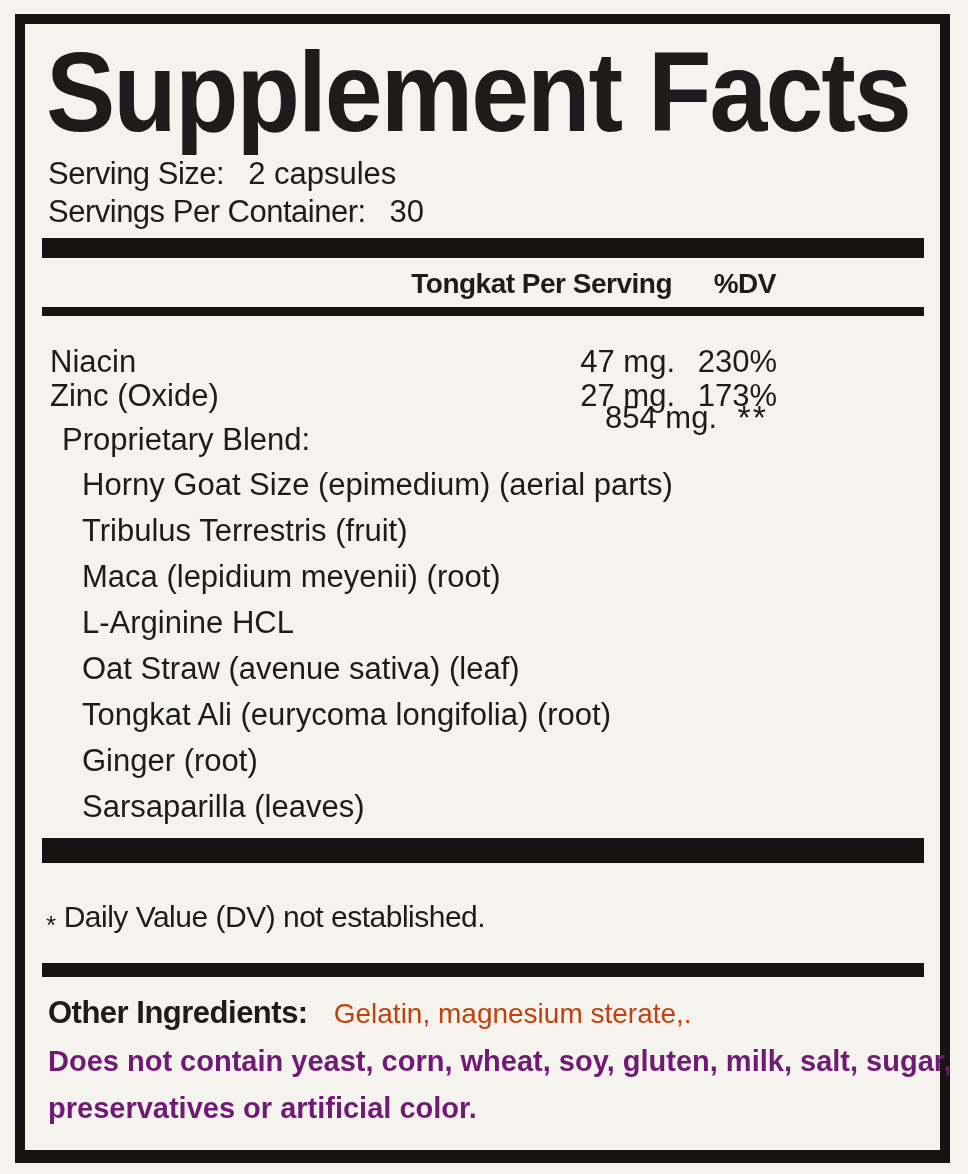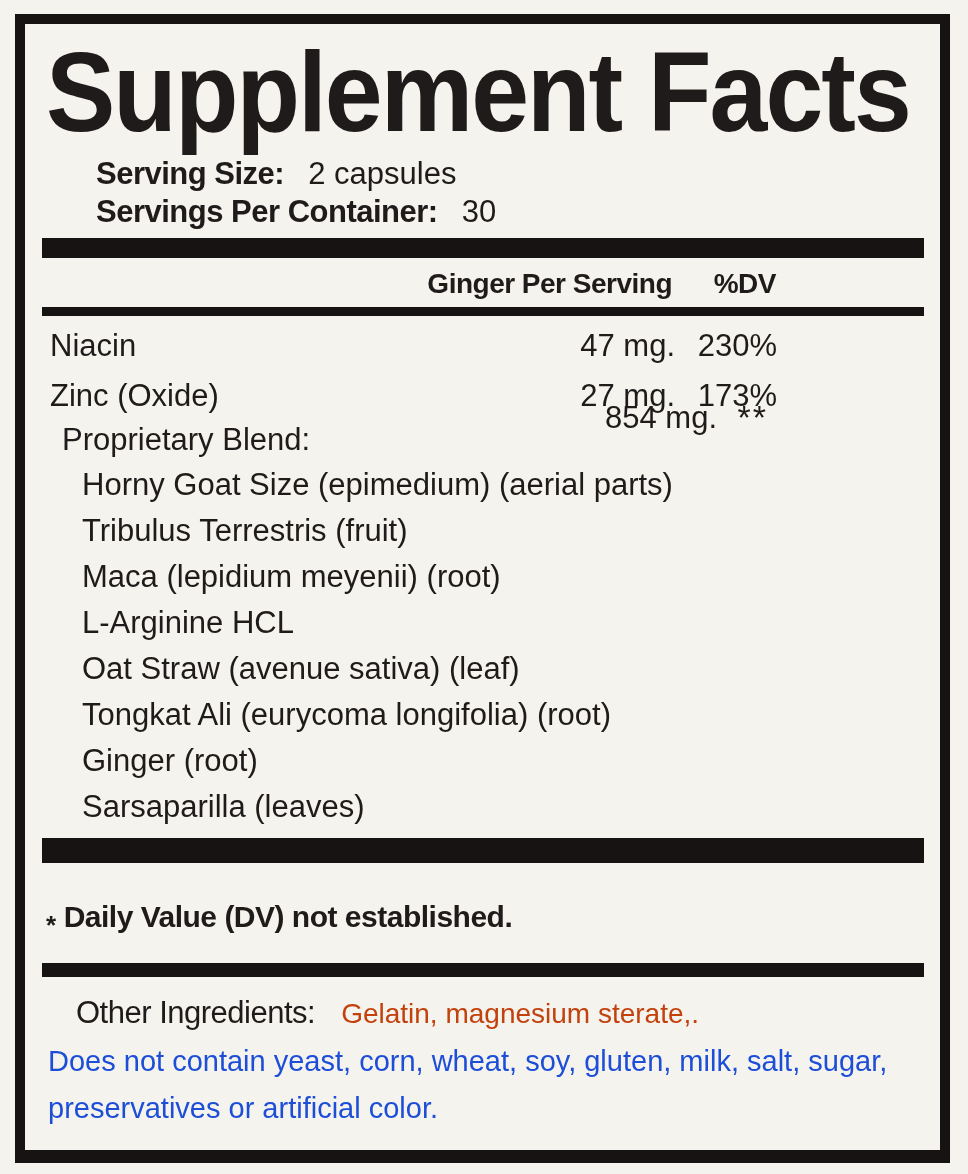--- a/index.html
+++ b/index.html
@@ -40,21 +40,21 @@
     transform: scaleY(1.08);
     transform-origin: left top;
     color: #1f1b1b;
   }
   .serving-line {
     position: absolute;
     left: 48px;
     white-space: nowrap;
     font-size: 31px;
   }
-  .serving-line .lbl { font-weight: bold; letter-spacing: -0.5px; margin-left: 48px; }
+  .serving-line .lbl { font-weight: normal; letter-spacing: -0.5px; }
   .serving-line .val { font-weight: normal; margin-left: 24px; }
   .bar {
     position: absolute;
     left: 42px;
     width: 882px;
     background: #171313;
   }
   .bar1 { top: 238px; height: 20px; }
   .bar-thin { top: 307px; height: 9px; }
   .bar2 { top: 838px; height: 25px; }
@@ -73,21 +73,21 @@
     position: absolute;
     left: 50px;
     font-size: 31px;
     white-space: nowrap;
   }
   .nutrient-amount, .nutrient-dv {
     position: absolute;
     font-size: 31px;
     white-space: nowrap;
   }
-  .row1-name, .row1-amount, .row1-dv { top: 328px; }
+  .row1-name, .row1-amount, .row1-dv { top: 344px; }
   .row2-name, .row2-amount, .row2-dv { top: 378px; }
   .row3-name { top: 422px; margin-left: 12px; }
   .row3-amount { top: 400px; margin-left: 7px; }
   .row3-dv { top: 398px; font-size: 34px; letter-spacing: 2px; }
   .row1-amount, .row2-amount { right: 145px; }
   .row1-dv, .row2-dv { right: 43px; }
   .row3-amount { right: 103px; }
   .row3-dv { right: 52px; }
   .blend-list {
     position: absolute;
@@ -95,55 +95,54 @@
     top: 462px;
     font-size: 31px;
     line-height: 46px;
     white-space: nowrap;
   }
   .footnote {
     position: absolute;
     left: 46px;
     top: 900px;
     font-size: 30px;
-    font-weight: bold;
+    font-weight: normal;
     letter-spacing: -0.5px;
     white-space: nowrap;
     text-align: center;
   }
   .footnote .star {
     display: inline-block;
     font-size: 26px;
     transform: translateY(7px);
     margin-right: 8px;
   }
   .other-ingredients {
     position: absolute;
     left: 48px;
     top: 995px;
     white-space: nowrap;
   }
   .other-ingredients .lbl {
     font-size: 31px;
-    font-weight: normal;
+    font-weight: bold;
     letter-spacing: -0.5px;
-    margin-left: 28px;
   }
   .other-ingredients .val {
     font-size: 28px;
     font-weight: normal;
     margin-left: 26px;
     color: #c2410c;
   }
   .disclaimer {
     position: absolute;
     left: 48px;
     font-size: 29px;
-    font-weight: normal;
-    color: #1d4ed8;
+    font-weight: bold;
+    color: #701a75;
     white-space: nowrap;
   }
   .disclaimer.line1 { top: 1045px; }
   .disclaimer.line2 { top: 1092px; }
 </style>
 </head>
 <body>
 
 <div class="canvas">
 
@@ -154,21 +153,21 @@
   <div class="serving-line" style="top:156px;">
     <span class="lbl">Serving Size:</span><span class="val">2 capsules</span>
   </div>
 
   <div class="serving-line" style="top:194px;">
     <span class="lbl">Servings Per Container:</span><span class="val">30</span>
   </div>
 
   <div class="bar bar1"></div>
 
-  <div class="col-header amount">Ginger Per Serving</div>
+  <div class="col-header amount">Tongkat Per Serving</div>
   <div class="col-header dv">%DV</div>
 
   <div class="bar bar-thin"></div>
 
   <div class="nutrient-name row1-name">Niacin</div>
   <div class="nutrient-amount row1-amount">47 mg.</div>
   <div class="nutrient-dv row1-dv">230%</div>
 
   <div class="nutrient-name row2-name">Zinc (Oxide)</div>
   <div class="nutrient-amount row2-amount">27 mg.</div>

